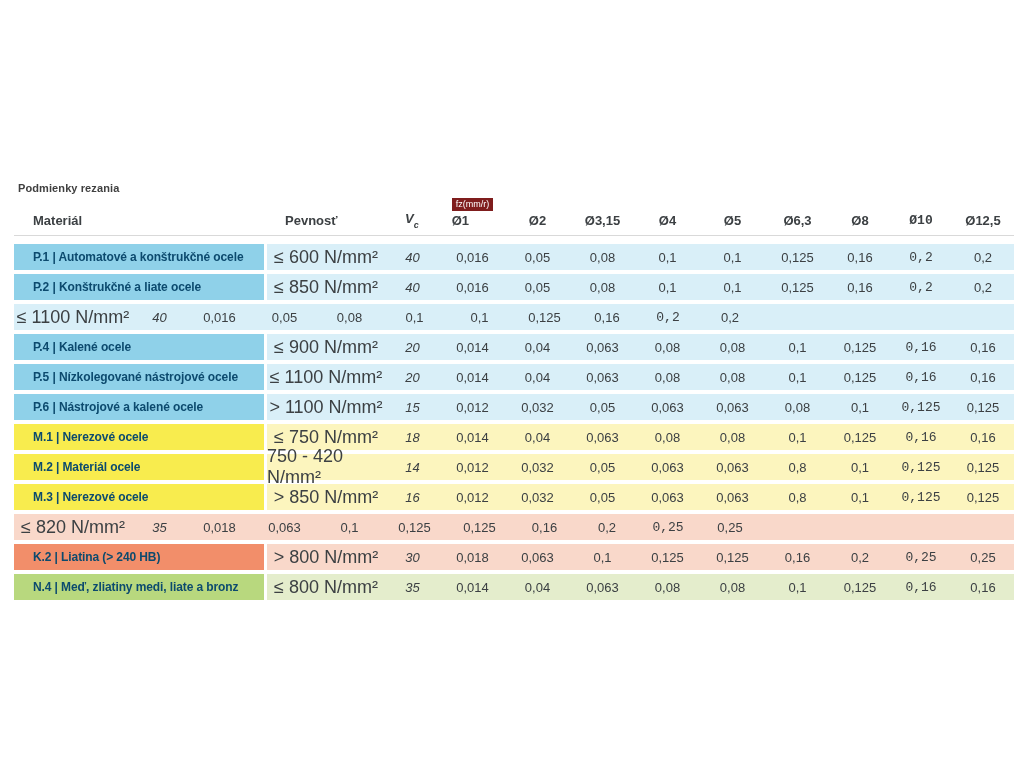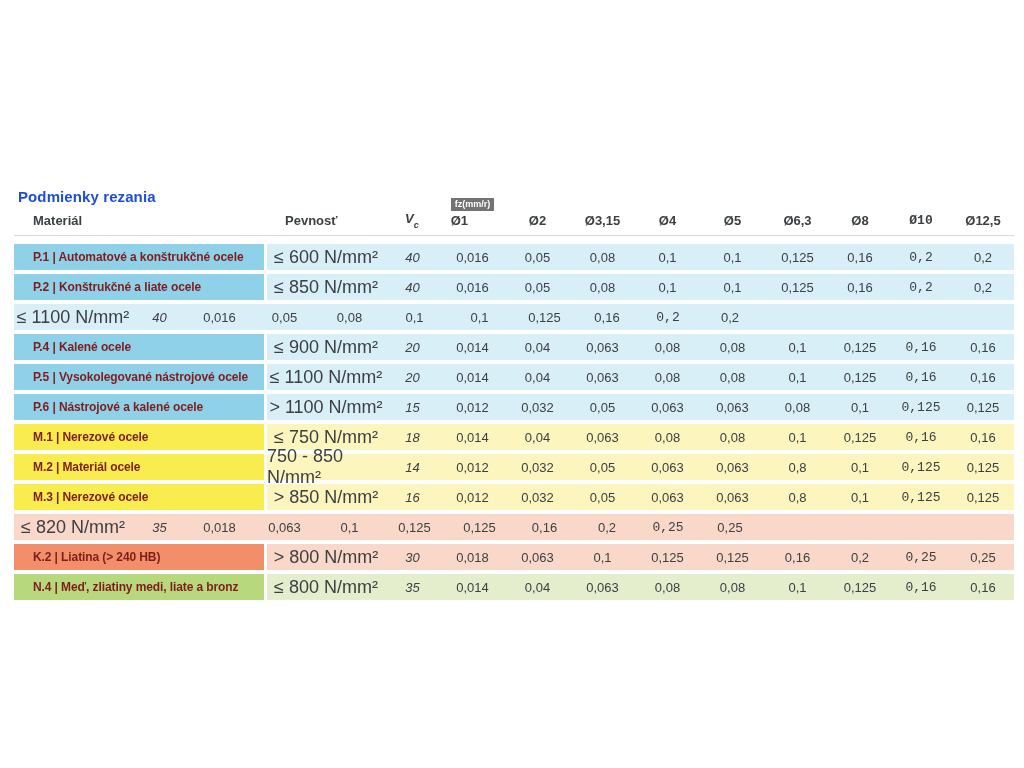--- a/index.html
+++ b/index.html
@@ -1,22 +1,22 @@
 <!DOCTYPE html>
 <html><head>
 <meta charset="utf-8">
 <style>
   html,body{margin:0;padding:0;}
   body{
     width:1024px;height:768px;background:#ffffff;position:relative;
     font-family:"Liberation Sans",sans-serif;overflow:hidden;
   }
   .page-title{
-    position:absolute;left:18px;top:188px;
-    font-size:15px;font-weight:bold;color:#1d4ed8;letter-spacing:.1px;
+    position:absolute;left:18px;top:182px;
+    font-size:11px;font-weight:bold;color:#404040;letter-spacing:.1px;
   }
   .cut-table{position:absolute;left:14px;top:195px;width:1000px;}
 
   
   .col-mat{width:253px;box-sizing:border-box;}
   .col-str{width:118px;box-sizing:border-box;}
   .col-vc{width:55px;box-sizing:border-box;font-style:italic;}
   .col-d{box-sizing:border-box;}
   .d0,.d1,.d2,.d3,.d4,.d5{width:65px;}
   .d6{width:60px;}
@@ -30,31 +30,31 @@
     min-height:26px;
   }
   .hdr .hc{font-size:13px;font-weight:bold;color:#3c4043;}
   .hdr .col-mat{padding-left:19px;}
   .hdr .col-str{padding-left:18px;}
   .hdr .col-vc{padding-left:20px;}
   .hdr .col-d{text-align:center;}
   .hdr sub{font-size:9px;position:relative;bottom:-2px;}
   .dstack{display:inline-flex;flex-direction:column;align-items:flex-start;gap:2px;}
   .fz-badge{
-    background:#737373;color:#ffffff;
-    font-size:9px;font-weight:bold;line-height:1.15;
+    background:#7f1d1d;color:#ffffff;
+    font-size:9px;font-weight:normal;line-height:1.15;
     padding:1px 4px 2px;white-space:nowrap;
   }
 
   
   .row{display:flex;height:26px;margin-bottom:4px;}
   .cell-mat{
     width:250px;margin-right:3px;background:var(--c1);
     display:flex;align-items:center;padding-left:19px;box-sizing:border-box;
-    font-size:12px;font-weight:bold;color:#7f1d1d;
+    font-size:12px;font-weight:bold;color:#0c4a6e;
     letter-spacing:-.1px;white-space:nowrap;
   }
   .vals{display:flex;flex:1;background:var(--c2);}
   .v{
     display:flex;align-items:center;justify-content:center;
     font-size:13px;color:#3c4043;
   }
   .v.strength{font-size:18px;}
 </style>
 </head>
@@ -146,21 +146,21 @@
           <div class="v col-d d3">0,08</div>
           <div class="v col-d d4">0,08</div>
           <div class="v col-d d5">0,1</div>
           <div class="v col-d d6">0,125</div>
           <div class="v col-d d7">0,16</div>
           <div class="v col-d d8">0,16</div>
         </div>
   </div>
 
   <div class="row" style="--c1: #8FD1E9; --c2: #D9EFF8;">
-    <div class="cell-mat">P.5 | Vysokolegované nástrojové ocele</div>
+    <div class="cell-mat">P.5 | Nízkolegované nástrojové ocele</div>
     <div class="vals">
       <div class="v strength col-str">≤ 1100 N/mm²</div>
       <div class="v vc col-vc">20</div>
     <div class="v col-d d0">0,014</div>
           <div class="v col-d d1">0,04</div>
           <div class="v col-d d2">0,063</div>
           <div class="v col-d d3">0,08</div>
           <div class="v col-d d4">0,08</div>
           <div class="v col-d d5">0,1</div>
           <div class="v col-d d6">0,125</div>
@@ -199,21 +199,21 @@
           <div class="v col-d d5">0,1</div>
           <div class="v col-d d6">0,125</div>
           <div class="v col-d d7">0,16</div>
           <div class="v col-d d8">0,16</div>
         </div>
   </div>
 
   <div class="row" style="--c1: #F8EC4E; --c2: #FCF5BE;">
     <div class="cell-mat">M.2 | Materiál ocele</div>
     <div class="vals">
-      <div class="v strength col-str">750 - 850 N/mm²</div>
+      <div class="v strength col-str">750 - 420 N/mm²</div>
       <div class="v vc col-vc">14</div>
     <div class="v col-d d0">0,012</div>
           <div class="v col-d d1">0,032</div>
           <div class="v col-d d2">0,05</div>
           <div class="v col-d d3">0,063</div>
           <div class="v col-d d4">0,063</div>
           <div class="v col-d d5">0,8</div>
           <div class="v col-d d6">0,1</div>
           <div class="v col-d d7">0,125</div>
           <div class="v col-d d8">0,125</div>

